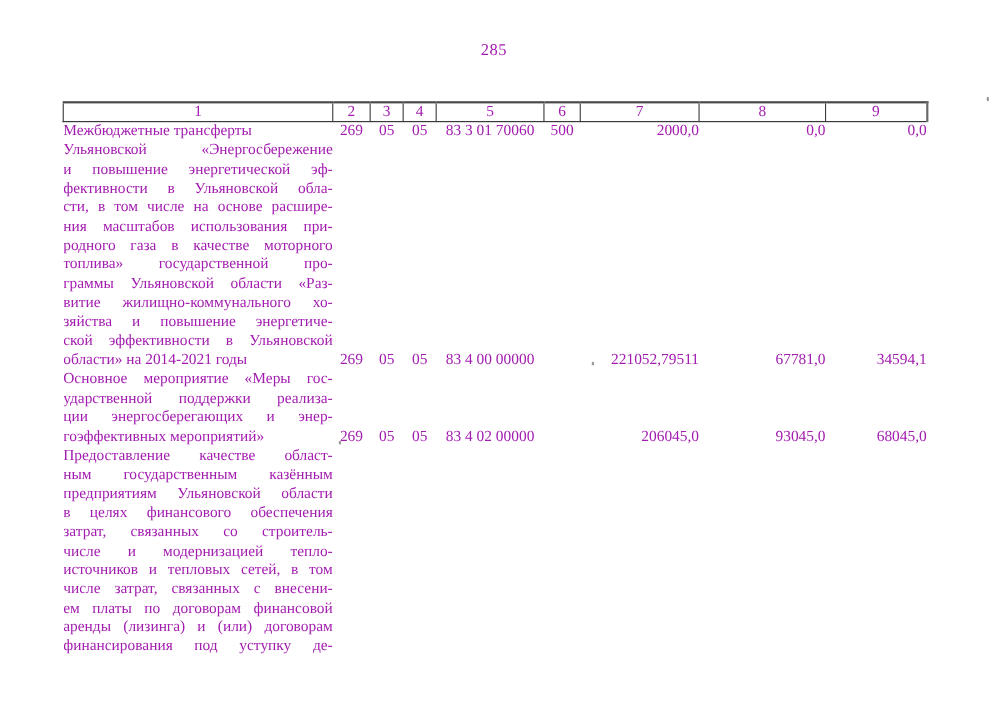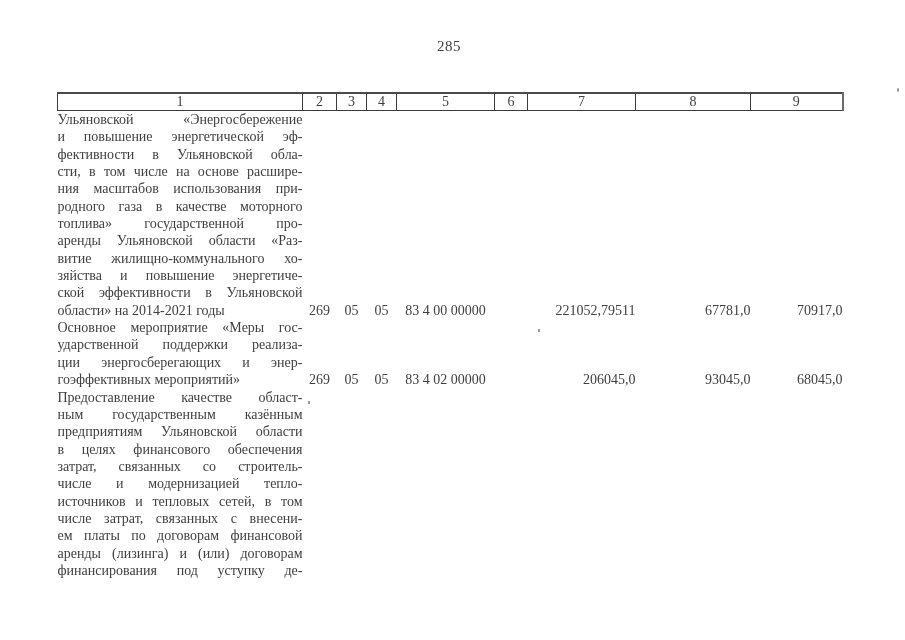--- a/index.html
+++ b/index.html
@@ -2,21 +2,21 @@
 <html><head>
 <meta charset="utf-8">
 <style>
   html,body{margin:0;padding:0;background:#ffffff;}
   .page{
     position:relative;
     width:905px;height:640px;
     background:#ffffff;
     overflow:hidden;
     font-family:"Liberation Serif","DejaVu Serif",serif;
-    color:#404040;
+    color:#a21caf;
   }
   .page-number{
     position:absolute;
     top:38px;left:0;width:898px;
     text-align:center;
     font-size:15px;
     letter-spacing:0.5px;
   }
   table.budget{
     position:absolute;
@@ -87,41 +87,54 @@
         <th>5</th>
         <th>6</th>
         <th>7</th>
         <th>8</th>
         <th>9</th>
       </tr>
     </thead>
     <tbody>
         <tr>
           <td class="name-col">
+            <div class="line last">Межбюджетные трансферты</div>
+          </td>
+          <td class="code-col">269</td>
+          <td class="code-col">05</td>
+          <td class="code-col">05</td>
+          <td class="code-col">83 3 01 70060</td>
+          <td class="code-col">500</td>
+          <td class="num-col">2000,0</td>
+          <td class="num-col">0,0</td>
+          <td class="num-col">0,0</td>
+        </tr>
+        <tr>
+          <td class="name-col">
             <div class="line">Ульяновской «Энергосбережение</div>
             <div class="line">и повышение энергетической эф-</div>
             <div class="line">фективности в Ульяновской обла-</div>
             <div class="line">сти, в том числе на основе расшире-</div>
             <div class="line">ния масштабов использования при-</div>
             <div class="line">родного газа в качестве моторного</div>
             <div class="line">топлива» государственной про-</div>
-            <div class="line">аренды Ульяновской области «Раз-</div>
+            <div class="line">граммы Ульяновской области «Раз-</div>
             <div class="line">витие жилищно-коммунального хо-</div>
             <div class="line">зяйства и повышение энергетиче-</div>
             <div class="line">ской эффективности в Ульяновской</div>
             <div class="line last">области» на 2014-2021 годы</div>
           </td>
           <td class="code-col">269</td>
           <td class="code-col">05</td>
           <td class="code-col">05</td>
           <td class="code-col">83 4 00 00000</td>
           <td class="code-col"></td>
           <td class="num-col">221052,79511</td>
           <td class="num-col">67781,0</td>
-          <td class="num-col">70917,0</td>
+          <td class="num-col">34594,1</td>
         </tr>
         <tr>
           <td class="name-col">
             <div class="line">Основное мероприятие «Меры гос-</div>
             <div class="line">ударственной поддержки реализа-</div>
             <div class="line">ции энергосберегающих и энер-</div>
             <div class="line last">гоэффективных мероприятий»</div>
           </td>
           <td class="code-col">269</td>
           <td class="code-col">05</td>

